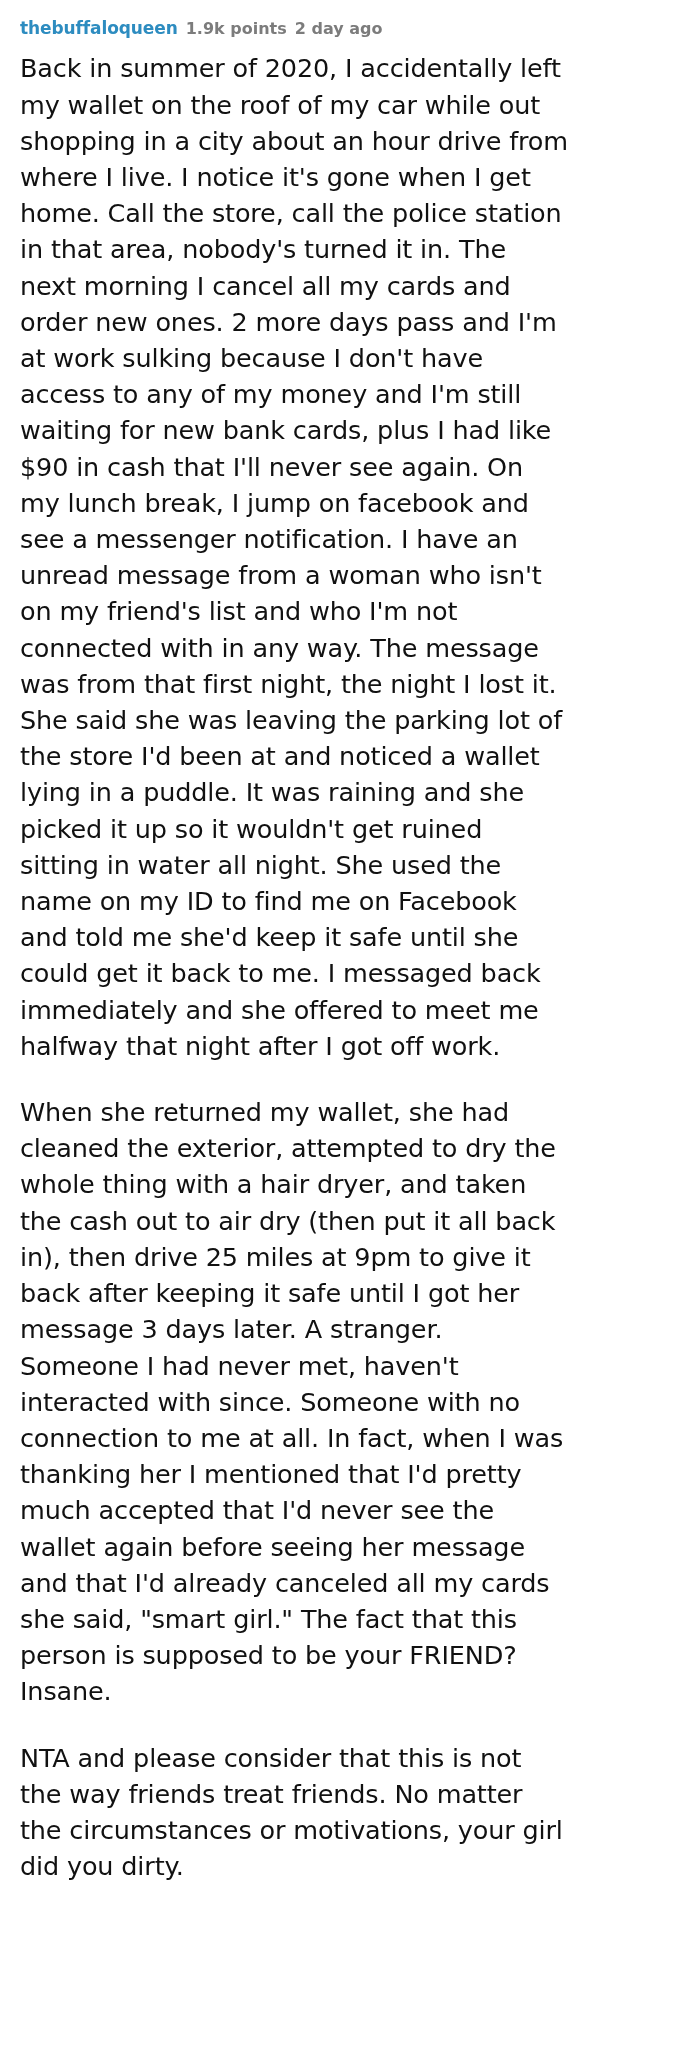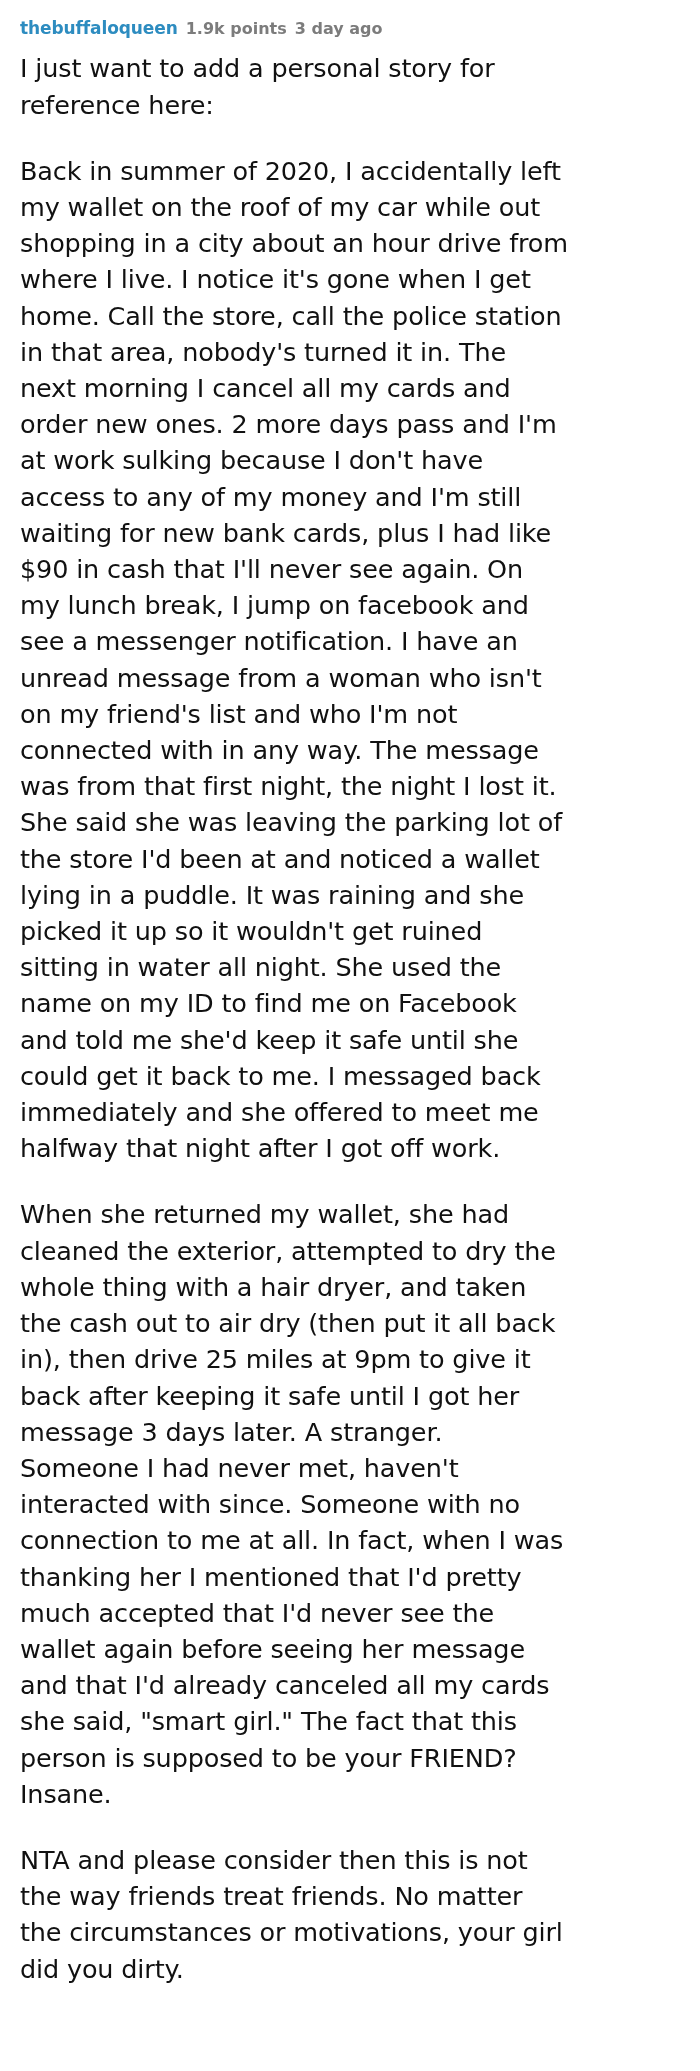--- a/index.html
+++ b/index.html
@@ -53,23 +53,22 @@
   }
 </style>
 </head>
 <body>
 
 <div class="comment">
 
   <div class="meta">
     <span class="author">thebuffaloqueen</span>
     <span class="points">1.9k points</span>
-    <span class="age">3 day ago</span>
+    <span class="age">2 day ago</span>
   </div>
 
   <div class="body">
-    <p>I just want to add a personal story for reference here:</p>
     <p>Back in summer of 2020, I accidentally left my wallet on the roof of my car while out shopping in a city about an hour drive from where I live. I notice it's gone when I get home. Call the store, call the police station in that area, nobody's turned it in. The next morning I cancel all my cards and order new ones. 2 more days pass and I'm at work sulking because I don't have access to any of my money and I'm still waiting for new bank cards, plus I had like $90 in cash that I'll never see again. On my lunch break, I jump on facebook and see a messenger notification. I have an unread message from a woman who isn't on my friend's list and who I'm not connected with in any way. The message was from that first night, the night I lost it. She said she was leaving the parking lot of the store I'd been at and noticed a wallet lying in a puddle. It was raining and she picked it up so it wouldn't get ruined sitting in water all night. She used the name on my ID to find me on Facebook and told me she'd keep it safe until she could get it back to me. I messaged back immediately and she offered to meet me halfway that night after I got off work.</p>
     <p>When she returned my wallet, she had cleaned the exterior, attempted to dry the whole thing with a hair dryer, and taken the cash out to air dry (then put it all back in), then drive 25 miles at 9pm to give it back after keeping it safe until I got her message 3 days later. A stranger. Someone I had never met, haven't interacted with since. Someone with no connection to me at all. In fact, when I was thanking her I mentioned that I'd pretty much accepted that I'd never see the wallet again before seeing her message and that I'd already canceled all my cards she said, "smart girl." The fact that this person is supposed to be your FRIEND? Insane.</p>
-    <p>NTA and please consider then this is not the way friends treat friends. No matter the circumstances or motivations, your girl did you dirty.</p>
+    <p>NTA and please consider that this is not the way friends treat friends. No matter the circumstances or motivations, your girl did you dirty.</p>
   </div>
 
 </div>
 
 </body></html>

